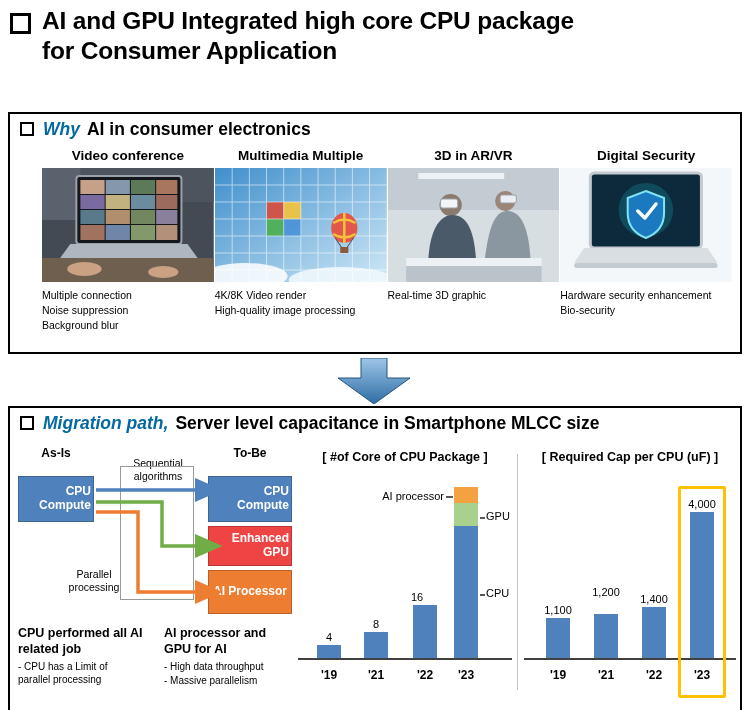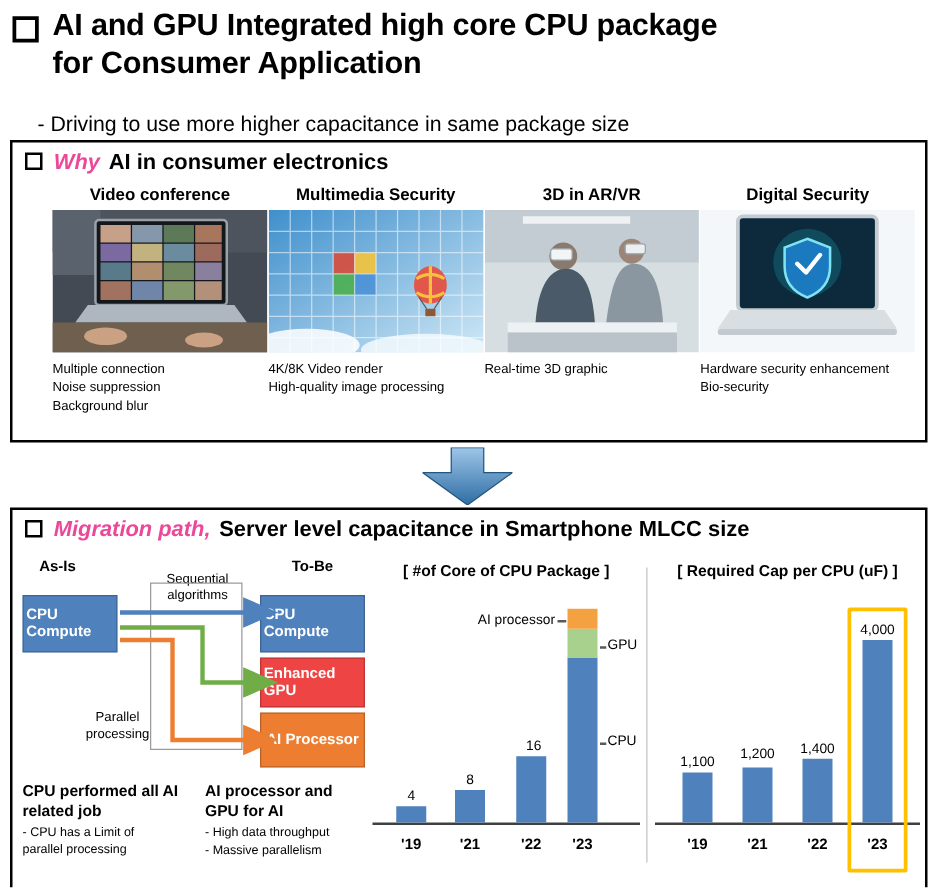--- a/index.html
+++ b/index.html
@@ -12,37 +12,37 @@
   .sq-small{width:14px;height:14px;vertical-align:-1px;margin-right:9px;}
 
   .title-block{position:absolute;left:10px;top:6px;display:flex;gap:11px;align-items:flex-start;}
   h1{font-size:24.5px;font-weight:bold;line-height:1.24;letter-spacing:-0.2px;}
   .subtitle{position:absolute;left:30px;top:90px;font-size:17px;}
 
   .panel{position:absolute;left:8px;width:734px;border:2px solid #000;background:#fff;}
   .why-panel{top:112px;height:242px;}
   .migration-panel{top:406px;height:347px;}
   .panel-heading{position:absolute;left:10px;top:5px;font-size:17.5px;font-weight:bold;white-space:nowrap;}
-  .em-blue{color:#ec4899;font-style:italic;margin-right:7px;}
+  .em-blue{color:#0369a1;font-style:italic;margin-right:7px;}
 
   .cols{position:absolute;left:8px;top:34px;width:714px;display:flex;gap:1px;padding-left:24px;}
   .col{flex:1;min-width:0;}
   .col-title{font-size:13.5px;font-weight:bold;text-align:center;margin-bottom:5px;white-space:nowrap;}
   .photo{width:100%;height:114px;display:block;}
   .captions{margin-top:6px;font-size:10.5px;line-height:1.45;}
 
   .diagram{position:absolute;left:6px;top:38px;width:284px;height:252px;font-size:10.5px;}
   .dg-label{position:absolute;font-weight:bold;font-size:12px;text-align:center;width:60px;}
-  .lbl-asis{left:0;top:0;}
+  .lbl-asis{left:10px;top:0;}
   .lbl-tobe{left:204px;top:0;}
   .dg-note{position:absolute;text-align:center;line-height:1.25;}
   .lbl-seq{left:100px;top:11px;width:84px;}
   .lbl-par{left:44px;top:122px;width:68px;}
   .dg-rect{position:absolute;left:104px;top:20px;width:74px;height:134px;border:1px solid #9a9a9a;}
-  .dg-box{position:absolute;color:#fff;font-weight:bold;font-size:12px;display:flex;align-items:center;justify-content:center;text-align:left;line-height:1.15;border:1px solid rgba(0,0,0,.22);padding:2px;}
+  .dg-box{position:absolute;color:#fff;font-weight:bold;font-size:12px;display:flex;align-items:center;justify-content:center;text-align:right;line-height:1.15;border:1px solid rgba(0,0,0,.22);padding:2px;}
   .asis-box{left:2px;top:30px;width:76px;height:46px;background:#4f81bd;}
   .tobe-cpu{left:192px;top:30px;width:84px;height:46px;background:#4f81bd;}
   .tobe-gpu{left:192px;top:80px;width:84px;height:40px;background:#ef4444;}
   .tobe-ai{left:192px;top:124px;width:84px;height:44px;background:#ed7d31;}
   .arrows-svg{position:absolute;left:0;top:0;width:284px;height:252px;pointer-events:none;}
   .note-title{position:absolute;font-weight:bold;font-size:12.5px;line-height:1.25;}
   .nt-left{left:2px;top:180px;width:132px;}
   .nt-right{left:148px;top:180px;width:132px;}
   .note-bullet{position:absolute;font-size:10px;line-height:1.3;}
   .nb-left{left:2px;top:214px;width:118px;}
@@ -73,21 +73,20 @@
 </style>
 </head>
 <body>
 
 <div class="slide">
 
   <div class="title-block">
     <span class="sq sq-big"></span>
     <h1><span>AI and GPU Integrated high core CPU package</span><br><span>for Consumer Application</span></h1>
   </div>
-  <div class="subtitle">- Driving to use more higher capacitance in same package size</div>
 
   <section class="panel why-panel">
     <div class="panel-heading">
       <span class="sq sq-small"></span><span class="em-blue">Why</span><span>AI in consumer electronics</span>
     </div>
 
     <div class="cols">
 
       <div class="col">
         <div class="col-title">Video conference</div>
@@ -120,21 +119,21 @@
           <ellipse cx="120" cy="104" rx="15" ry="6" fill="#caa183"></ellipse>
         </svg>
         <div class="captions">
           <div>Multiple connection</div>
           <div>Noise suppression</div>
           <div>Background blur</div>
         </div>
       </div>
 
       <div class="col">
-        <div class="col-title">Multimedia Security</div>
+        <div class="col-title">Multimedia Multiple</div>
         <svg class="photo" viewBox="0 0 170 114" preserveAspectRatio="none" role="img">
           <defs>
             <linearGradient id="sky" x1="0" y1="0" x2="1" y2="1">
               <stop offset="0" stop-color="#3f8fcc"></stop>
                 <stop offset="1" stop-color="#cfe8f6"></stop>
             </linearGradient>
           </defs>
           <rect width="170" height="114" fill="url(#sky)"></rect>
           <ellipse cx="30" cy="108" rx="42" ry="13" fill="#ffffff" opacity="0.85"></ellipse>
           <ellipse cx="125" cy="112" rx="52" ry="13" fill="#eef7fc" opacity="0.9"></ellipse>
@@ -255,21 +254,21 @@
     </div>
 
     <div class="chart chart0">
       <div class="chart-title">[ #of Core of CPU Package ]</div>
       <div class="plot">
           <div class="bar-seg" style="left: 19px; bottom: 0px; height: 13.1538px; width: 24px; background: rgb(79, 129, 189);"></div>
           <div class="bar-label" style="left: 7px; bottom: 15.1538px;">4</div>
           <div class="bar-seg" style="left: 66px; bottom: 0px; height: 26.3077px; width: 24px; background: rgb(79, 129, 189);"></div>
           <div class="bar-label" style="left: 54px; bottom: 28.3077px;">8</div>
           <div class="bar-seg" style="left: 115px; bottom: 0px; height: 52.6154px; width: 24px; background: rgb(79, 129, 189);"></div>
-          <div class="bar-label" style="left: 105px; bottom: 54.6154px;">16</div>
+          <div class="bar-label" style="left: 95px; bottom: 54.6154px;">16</div>
           <div class="bar-seg" style="left: 156px; bottom: 0px; height: 131.538px; width: 24px; background: rgb(79, 129, 189);"></div>
           <div class="bar-seg" style="left: 156px; bottom: 131.538px; height: 23.0192px; width: 24px; background: rgb(169, 209, 142);"></div>
           <div class="bar-seg" style="left: 156px; bottom: 154.558px; height: 16.4423px; width: 24px; background: rgb(244, 161, 66);"></div>
         </div>
       <div class="axis-row">
           <div class="cat-label" style="left: 7px;">'19</div>
           <div class="cat-label" style="left: 54px;">'21</div>
           <div class="cat-label" style="left: 103px;">'22</div>
           <div class="cat-label" style="left: 144px;">'23</div>
         </div>
@@ -282,21 +281,21 @@
     </div>
 
     <div class="vdivider"></div>
 
     <div class="chart chart1">
       <div class="chart-title">[ Required Cap per CPU (uF) ]</div>
       <div class="plot">
           <div class="bar-seg" style="left: 22px; bottom: 0px; height: 40.15px; width: 24px; background: rgb(79, 129, 189);"></div>
           <div class="bar-label" style="left: 10px; bottom: 42.15px;">1,100</div>
           <div class="bar-seg" style="left: 70px; bottom: 0px; height: 43.8px; width: 24px; background: rgb(79, 129, 189);"></div>
-          <div class="bar-label" style="left: 58px; bottom: 49px;">1,200</div>
+          <div class="bar-label" style="left: 58px; bottom: 60px;">1,200</div>
           <div class="bar-seg" style="left: 118px; bottom: 0px; height: 51.1px; width: 24px; background: rgb(79, 129, 189);"></div>
           <div class="bar-label" style="left: 106px; bottom: 53.1px;">1,400</div>
           <div class="bar-seg" style="left: 166px; bottom: 0px; height: 146px; width: 24px; background: rgb(79, 129, 189);"></div>
           <div class="bar-label" style="left: 154px; bottom: 148px;">4,000</div>
         </div>
       <div class="axis-row">
           <div class="cat-label" style="left: 10px;">'19</div>
           <div class="cat-label" style="left: 58px;">'21</div>
           <div class="cat-label" style="left: 106px;">'22</div>
           <div class="cat-label" style="left: 154px;">'23</div>

